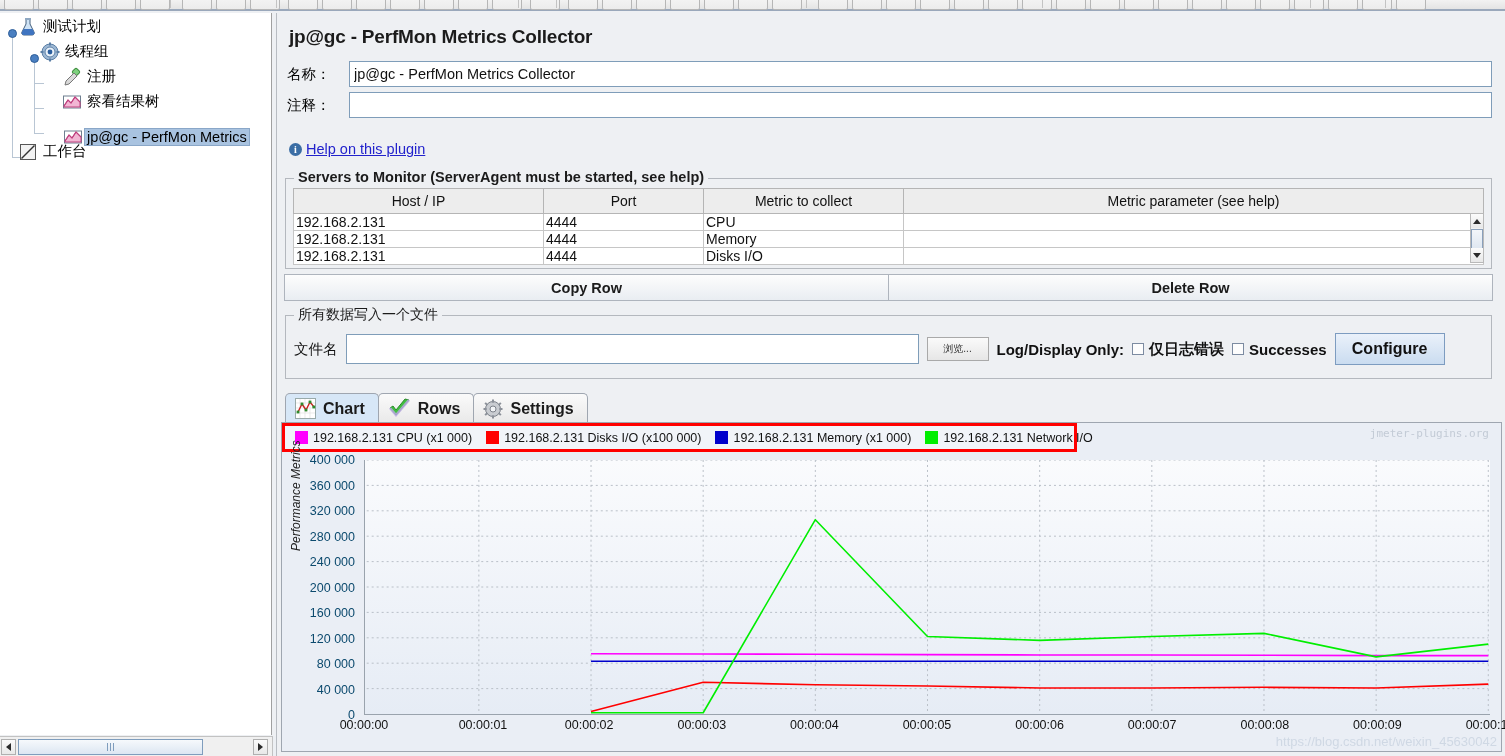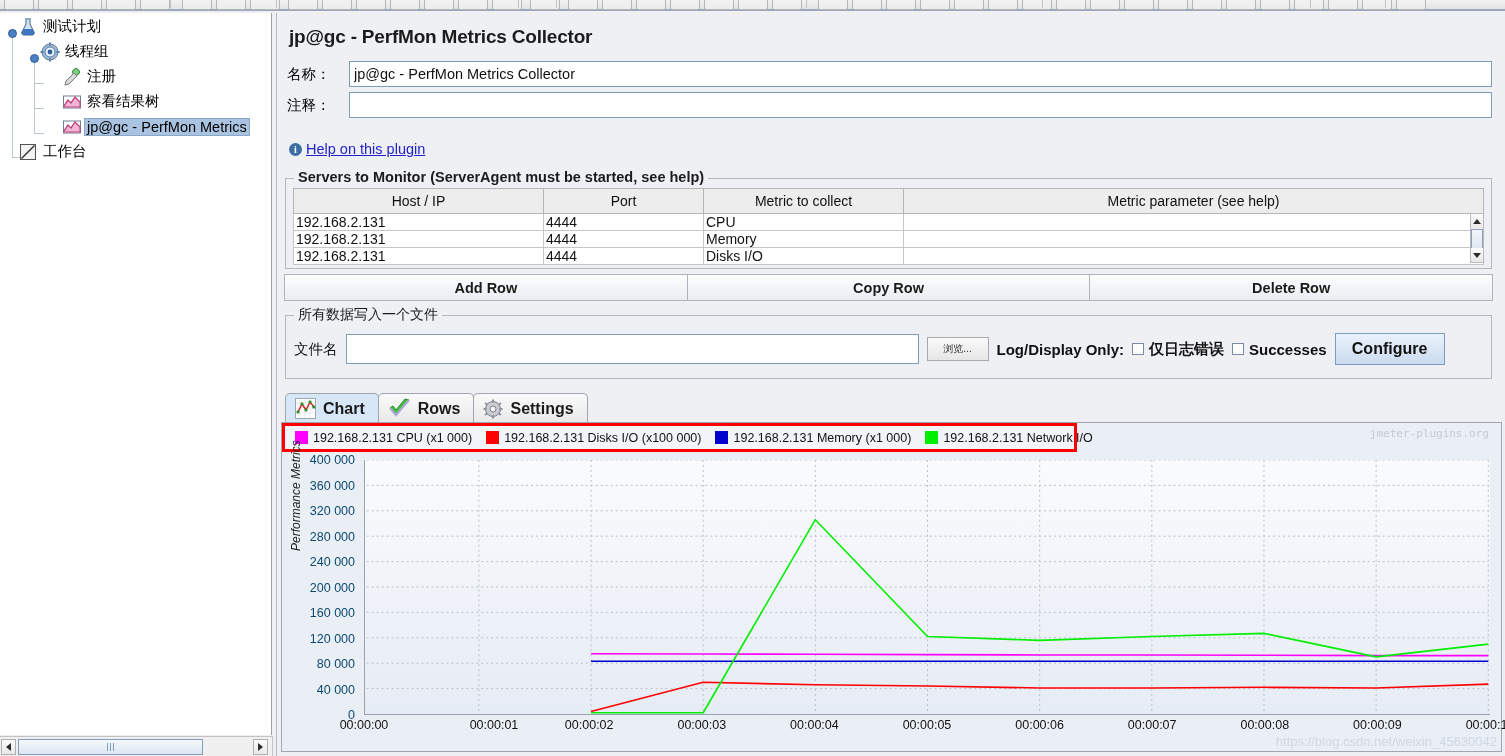--- a/index.html
+++ b/index.html
@@ -296,21 +296,21 @@
         <span class="tree-label">注册</span>
       </div>
       <div class="tree-row" style="position: absolute; left: 62px; top: 76px;">
         <span class="icon-box"><svg width="20" height="20" viewBox="0 0 20 20">
             <rect x="1.5" y="4" width="17" height="12" fill="#fff" stroke="#6f7f90"></rect>
             <path d="M2 14 L6 8 L9 11 L13 5 L18 10 L18 15 L2 15z" fill="#f2b6d4" stroke="#c0407f"></path>
             <path d="M2 14 L6 8 L9 11 L13 5 L18 10" fill="none" stroke="#c0407f" stroke-width="1.2"></path>
           </svg></span>
         <span class="tree-label">察看结果树</span>
       </div>
-      <div class="tree-row" style="position: absolute; left: 62px; top: 101px;">
+      <div class="tree-row" style="position: absolute; left: 62px; top: 111px; text-align: center;">
         <span class="icon-box"><svg width="20" height="20" viewBox="0 0 20 20">
             <rect x="1.5" y="4" width="17" height="12" fill="#fff" stroke="#6f7f90"></rect>
             <path d="M2 14 L6 8 L9 11 L13 5 L18 10 L18 15 L2 15z" fill="#f2b6d4" stroke="#c0407f"></path>
             <path d="M2 14 L6 8 L9 11 L13 5 L18 10" fill="none" stroke="#c0407f" stroke-width="1.2"></path>
           </svg></span>
         <span class="tree-label selected">jp@gc - PerfMon Metrics</span>
       </div>
       <div class="tree-row" style="position: absolute; left: 18px; top: 126px;">
         <span class="icon-box"><svg width="20" height="20" viewBox="0 0 20 20">
             <rect x="2.5" y="2.5" width="15" height="15" fill="#f2f2f2" stroke="#555"></rect>
@@ -408,21 +408,20 @@
             <span class="arrow-up"></span>
           </div>
         <div class="vs-thumb"></div>
         <div class="vs-arrow" style="bottom:0">
             <span class="arrow-dn"></span>
           </div>
       </div>
     </div>
 
     <div class="rowbtns" style="top:261px; width:1208px;" id="row-buttons">
-        <div class="rowbtn">Add Row</div>
         <div class="rowbtn">Copy Row</div>
         <div class="rowbtn">Delete Row</div>
       </div>
 
     <div class="group" style="left:8px; top:302px; width:1207px; height:64px;">
       <span class="group-title norm">所有数据写入一个文件</span>
       <div style="position:absolute; left:8px; top:17px; display:flex; align-items:center; gap:8px;">
         <span style="font-size:14.5px;color:#111;font-family:Liberation Serif, serif;">文件名</span>
         <input class="field-inp" style="width: 573px; height: 30px;" value="">
         <div class="browse-btn">浏览...</div>
@@ -519,21 +518,21 @@
           <div class="ytick" style="top: 190px; right: 1146px;">160 000</div>
           <div class="ytick" style="top: 164.5px; right: 1146px;">200 000</div>
           <div class="ytick" style="top: 139px; right: 1146px;">240 000</div>
           <div class="ytick" style="top: 113.5px; right: 1146px;">280 000</div>
           <div class="ytick" style="top: 88px; right: 1146px;">320 000</div>
           <div class="ytick" style="top: 62.5px; right: 1146px;">360 000</div>
           <div class="ytick" style="top: 37px; right: 1146px;">400 000</div>
         </div>
       <div id="xticks">
           <div class="xtick" style="left: 82px; top: 295px;">00:00:00</div>
-          <div class="xtick" style="left: 212px; top: 295px;">00:00:01</div>
+          <div class="xtick" style="left: 201px; top: 295px;">00:00:01</div>
           <div class="xtick" style="left: 307.2px; top: 295px;">00:00:02</div>
           <div class="xtick" style="left: 419.8px; top: 295px;">00:00:03</div>
           <div class="xtick" style="left: 532.4px; top: 295px;">00:00:04</div>
           <div class="xtick" style="left: 645px; top: 295px;">00:00:05</div>
           <div class="xtick" style="left: 757.6px; top: 295px;">00:00:06</div>
           <div class="xtick" style="left: 870.2px; top: 295px;">00:00:07</div>
           <div class="xtick" style="left: 982.8px; top: 295px;">00:00:08</div>
           <div class="xtick" style="left: 1095.4px; top: 295px;">00:00:09</div>
           <div class="xtick" style="left: 1208px; top: 295px;">00:00:10</div>
         </div>

